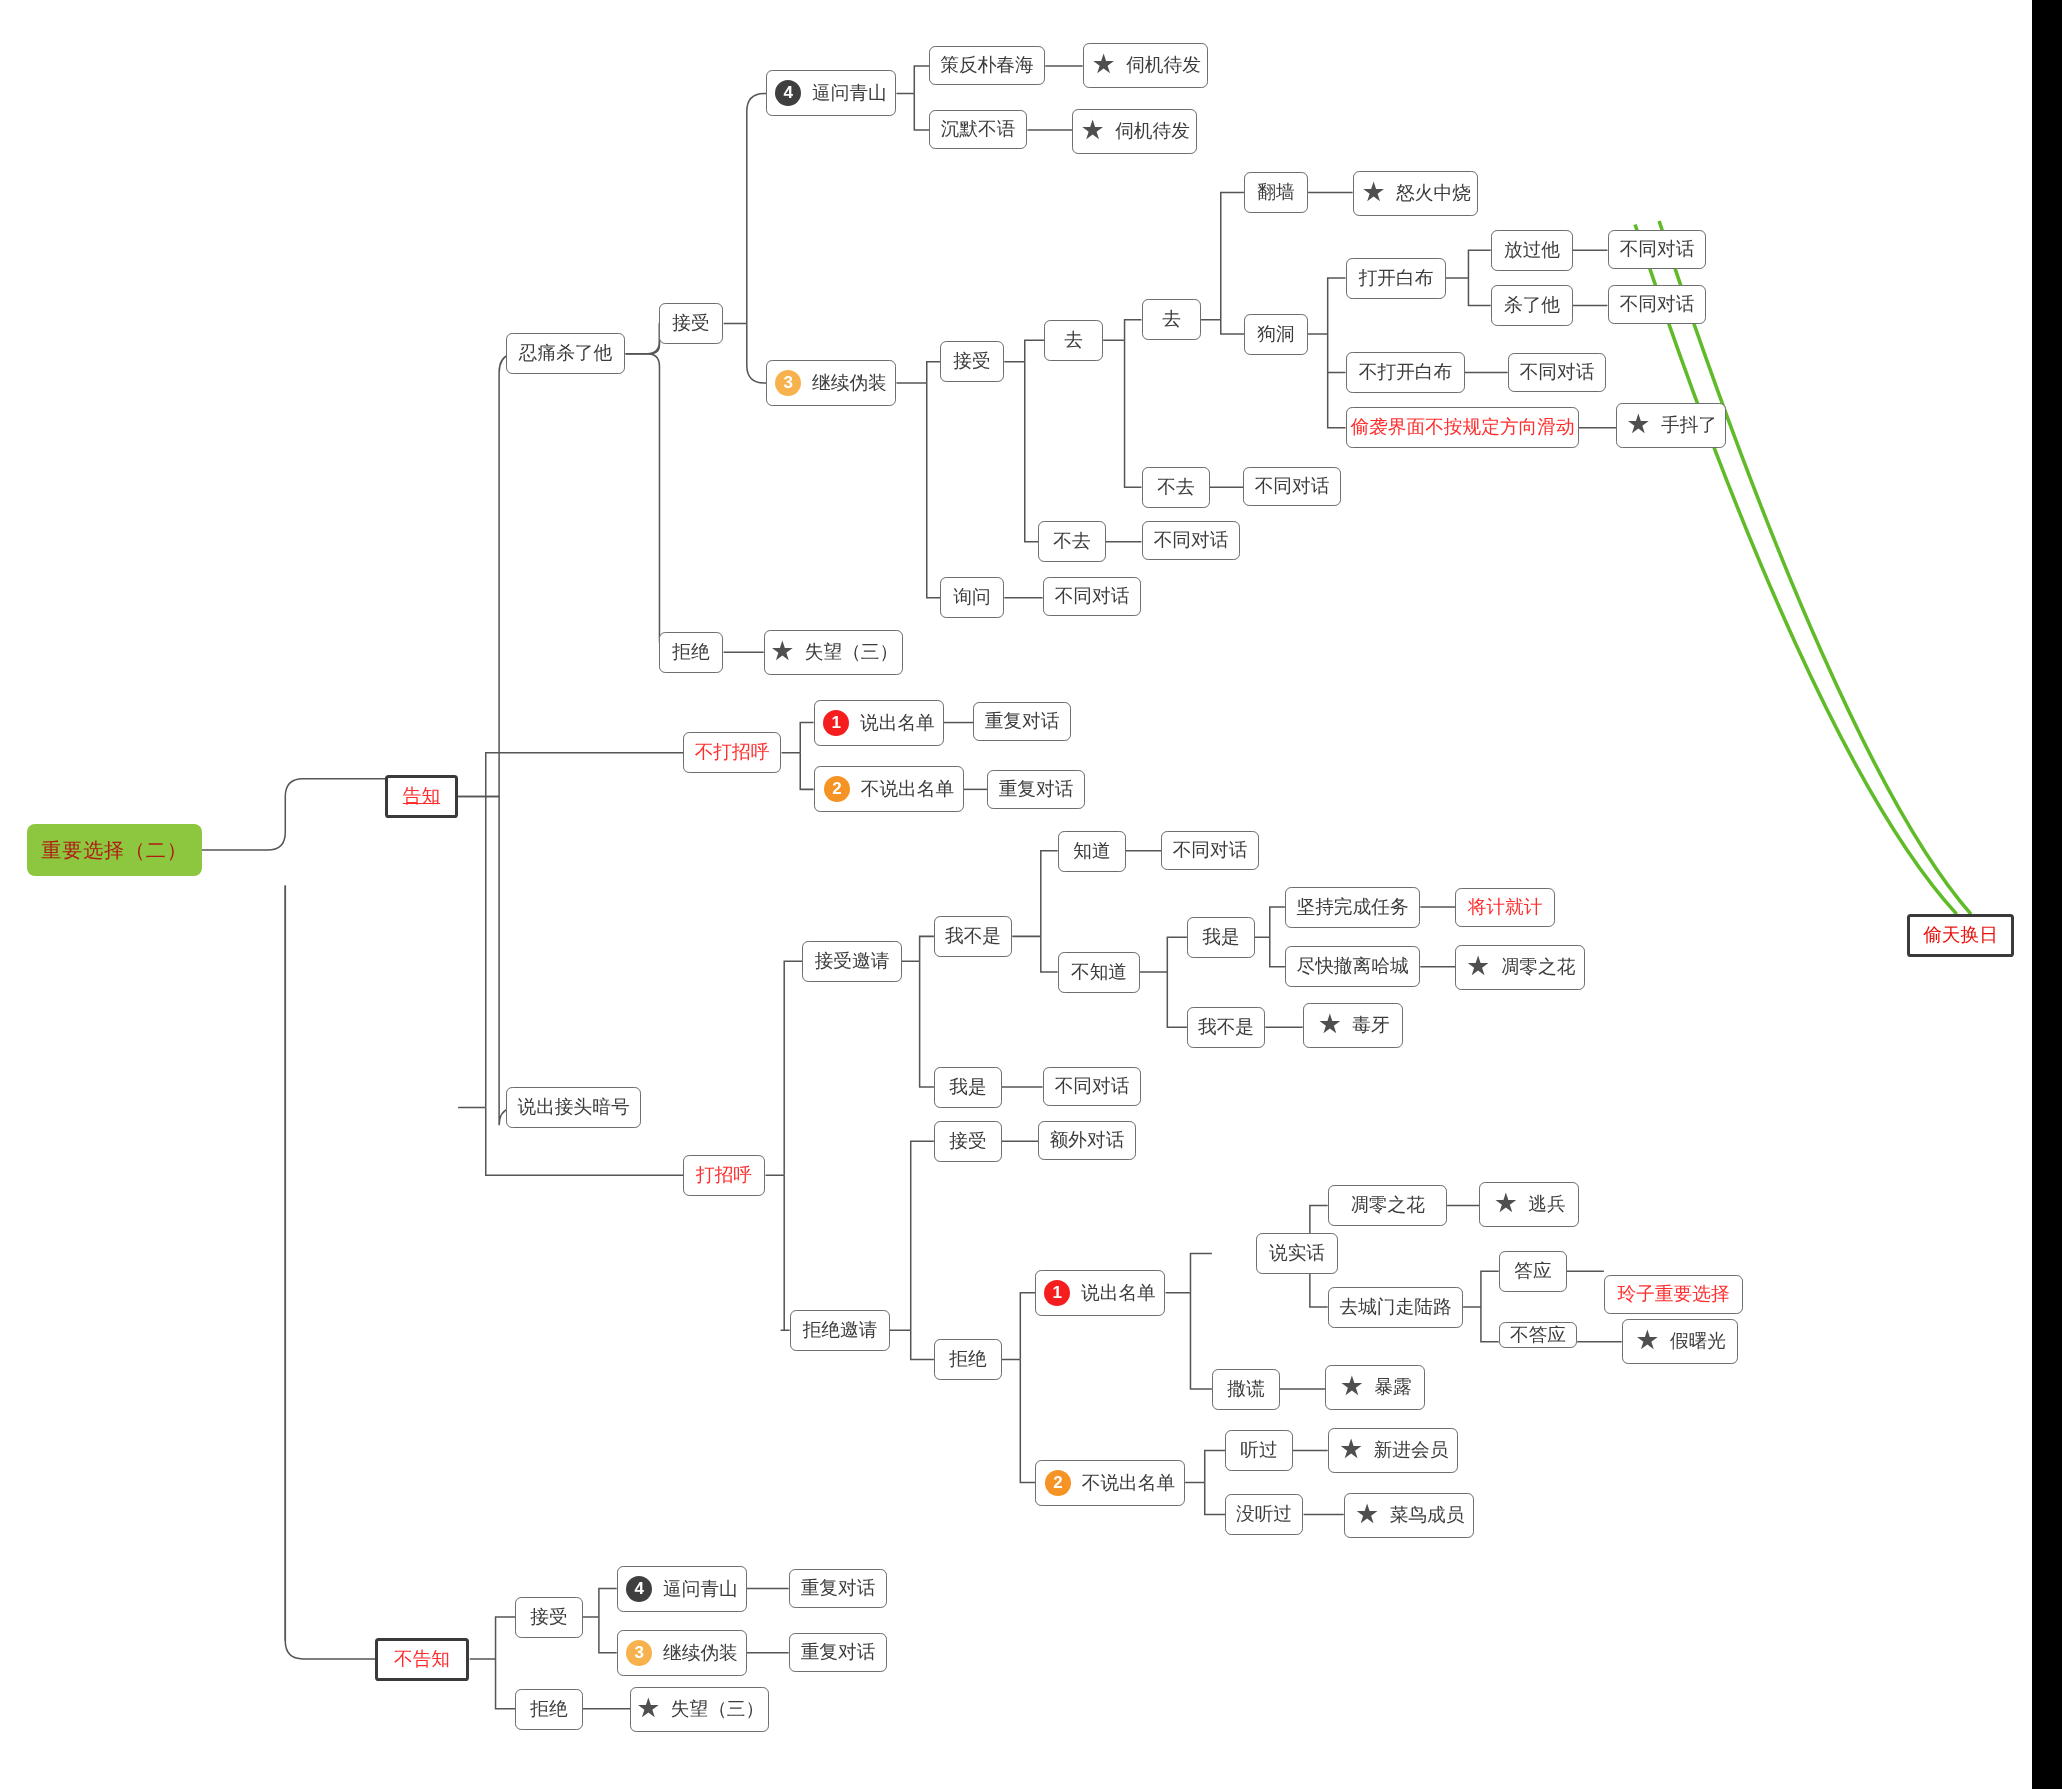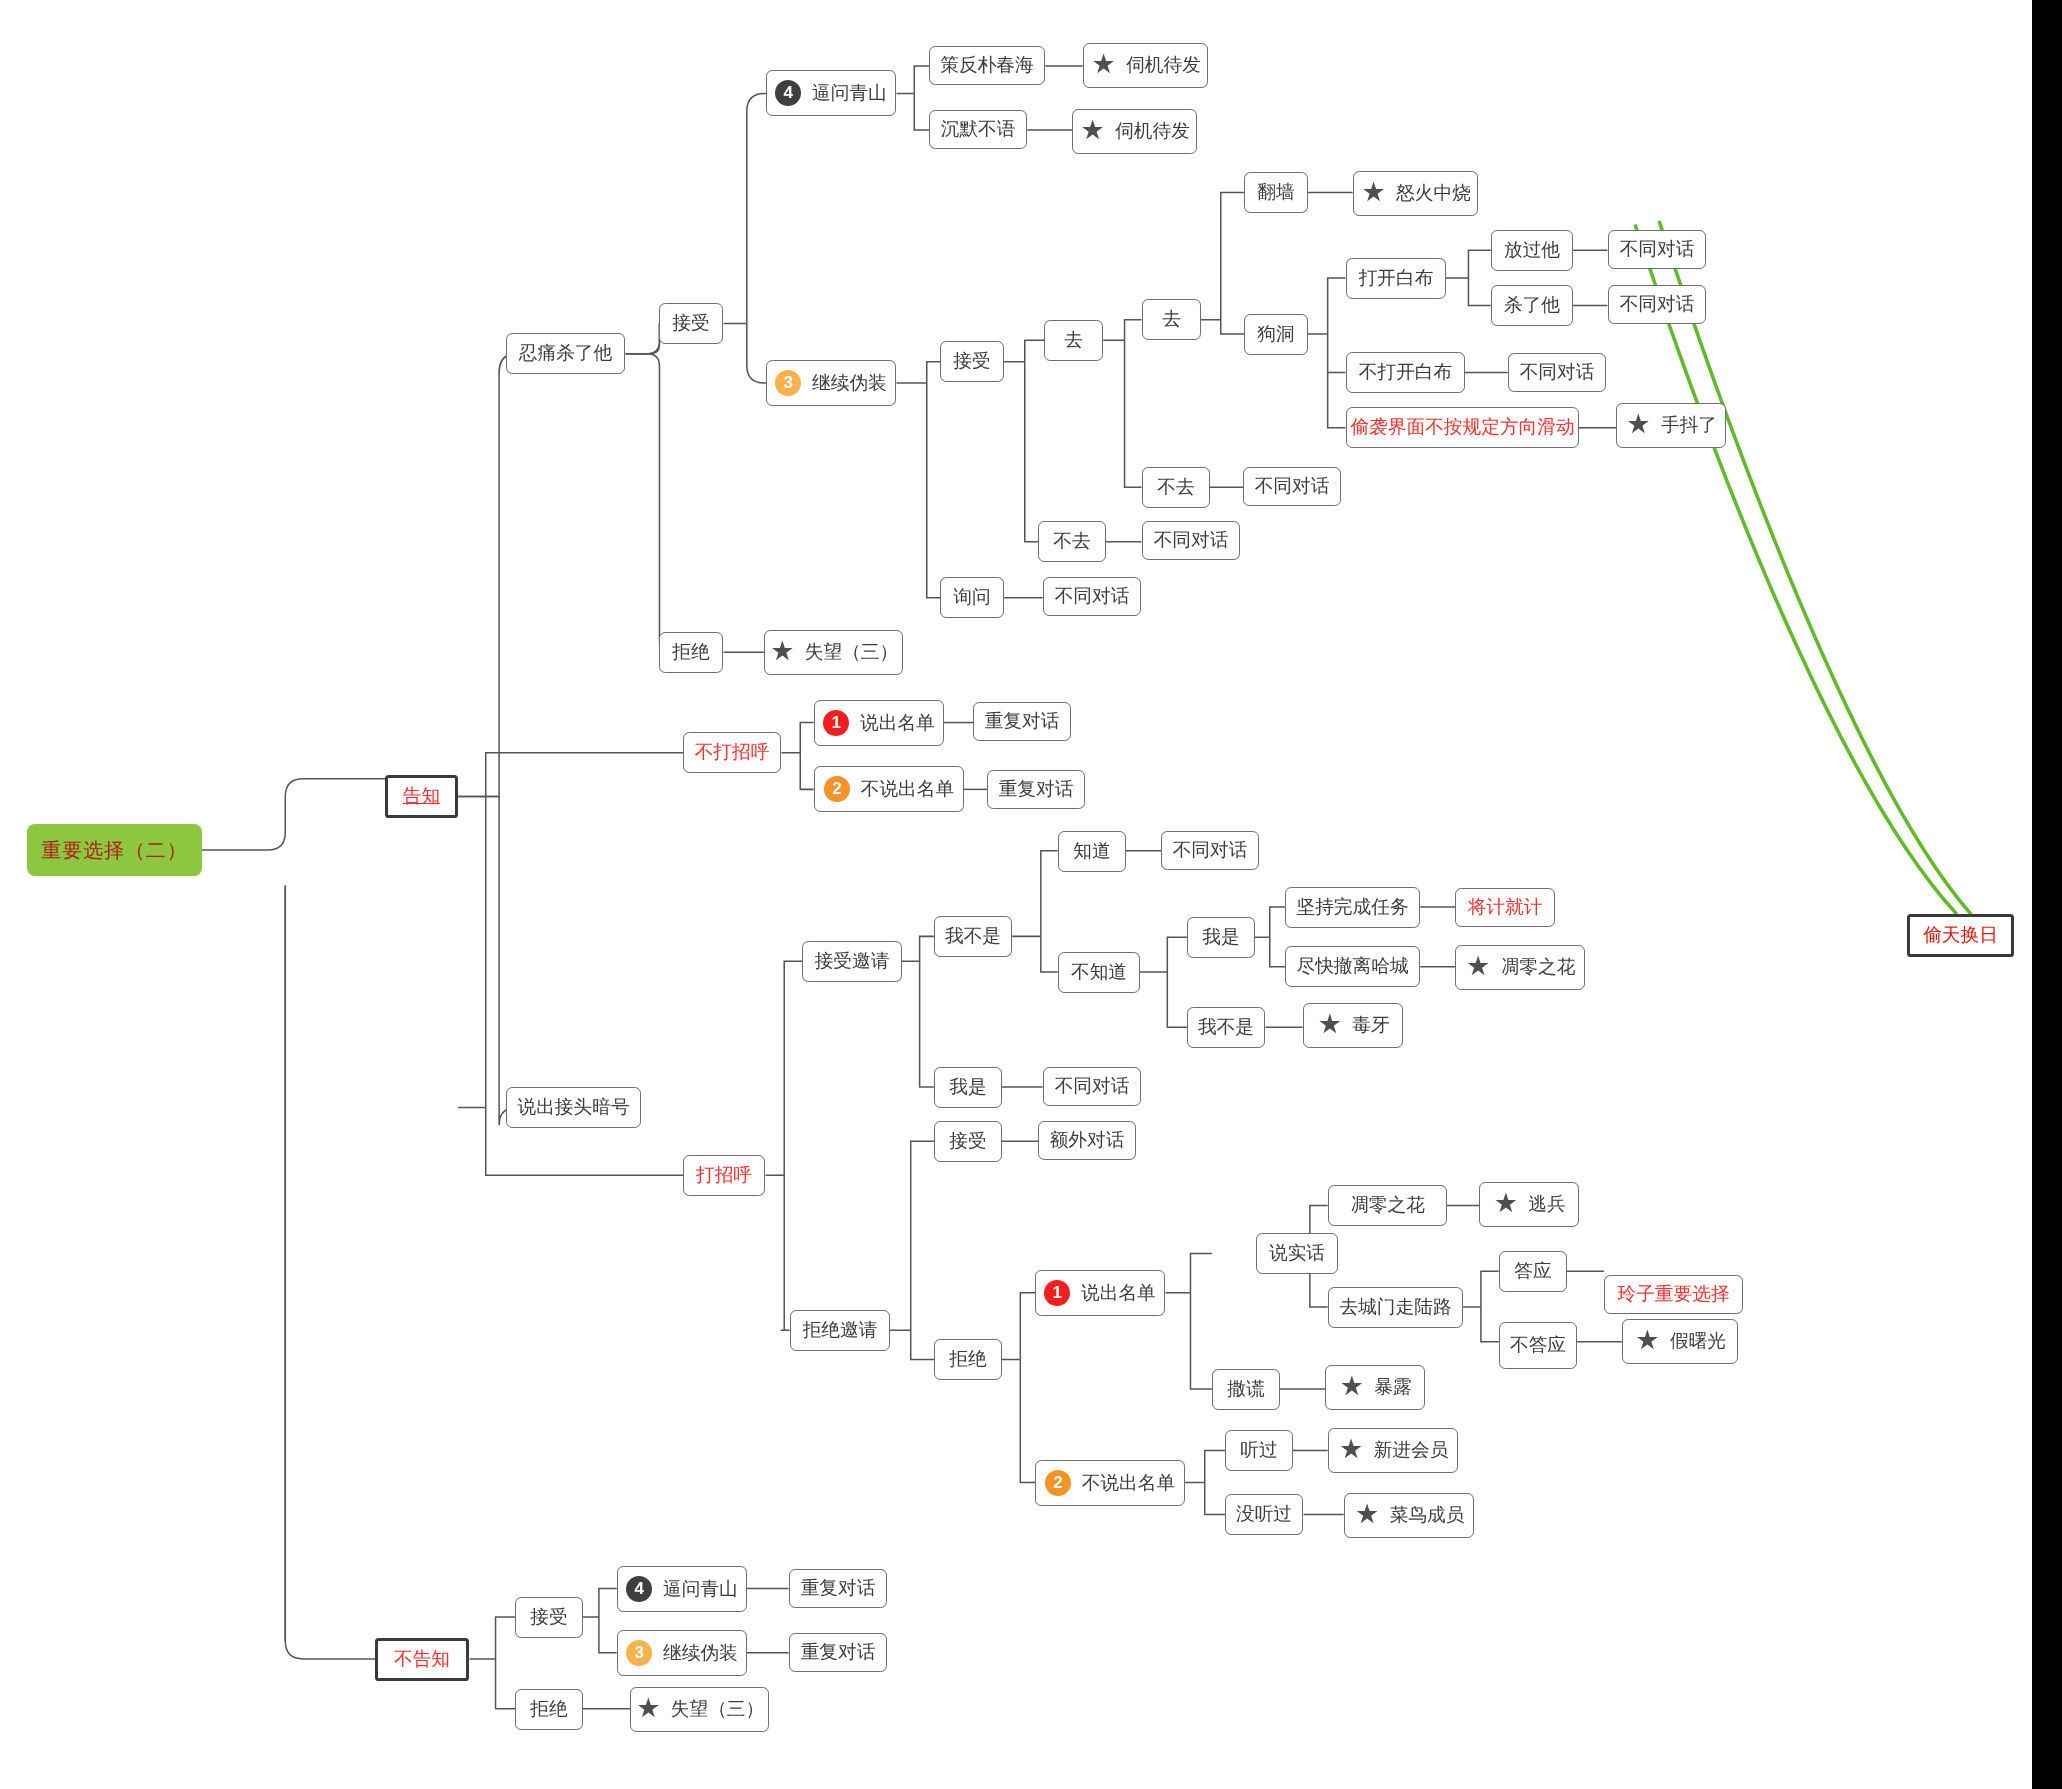--- a/index.html
+++ b/index.html
@@ -366,21 +366,21 @@
     </div>
     <div class="node plain" style="left: 1328px; top: 1287px; width: 135px; height: 41px;">
       <span class="lbl">去城门走陆路</span>
     </div>
     <div class="node plain" style="left: 1499px; top: 1251px; width: 68px; height: 41px;">
       <span class="lbl">答应</span>
     </div>
     <div class="node plain red" style="left: 1604px; top: 1251px; width: 139px; height: 39px; margin-top: 24px;">
       <span class="lbl">玲子重要选择</span>
     </div>
-    <div class="node plain" style="left: 1499px; top: 1322px; width: 78px; height: 47px;">
+    <div class="node plain" style="left: 1499px; top: 1322px; width: 78px; height: 26px;">
       <span class="lbl">不答应</span>
     </div>
     <div class="node plain" style="left: 1622px; top: 1319px; width: 116px; height: 45px;">
       <span class="star">★</span>
       <span class="lbl">假曙光</span>
     </div>
     <div class="node plain" style="left: 1225px; top: 1430px; width: 68px; height: 41px;">
       <span class="lbl">听过</span>
     </div>
     <div class="node plain" style="left: 1328px; top: 1428px; width: 130px; height: 45px;">

